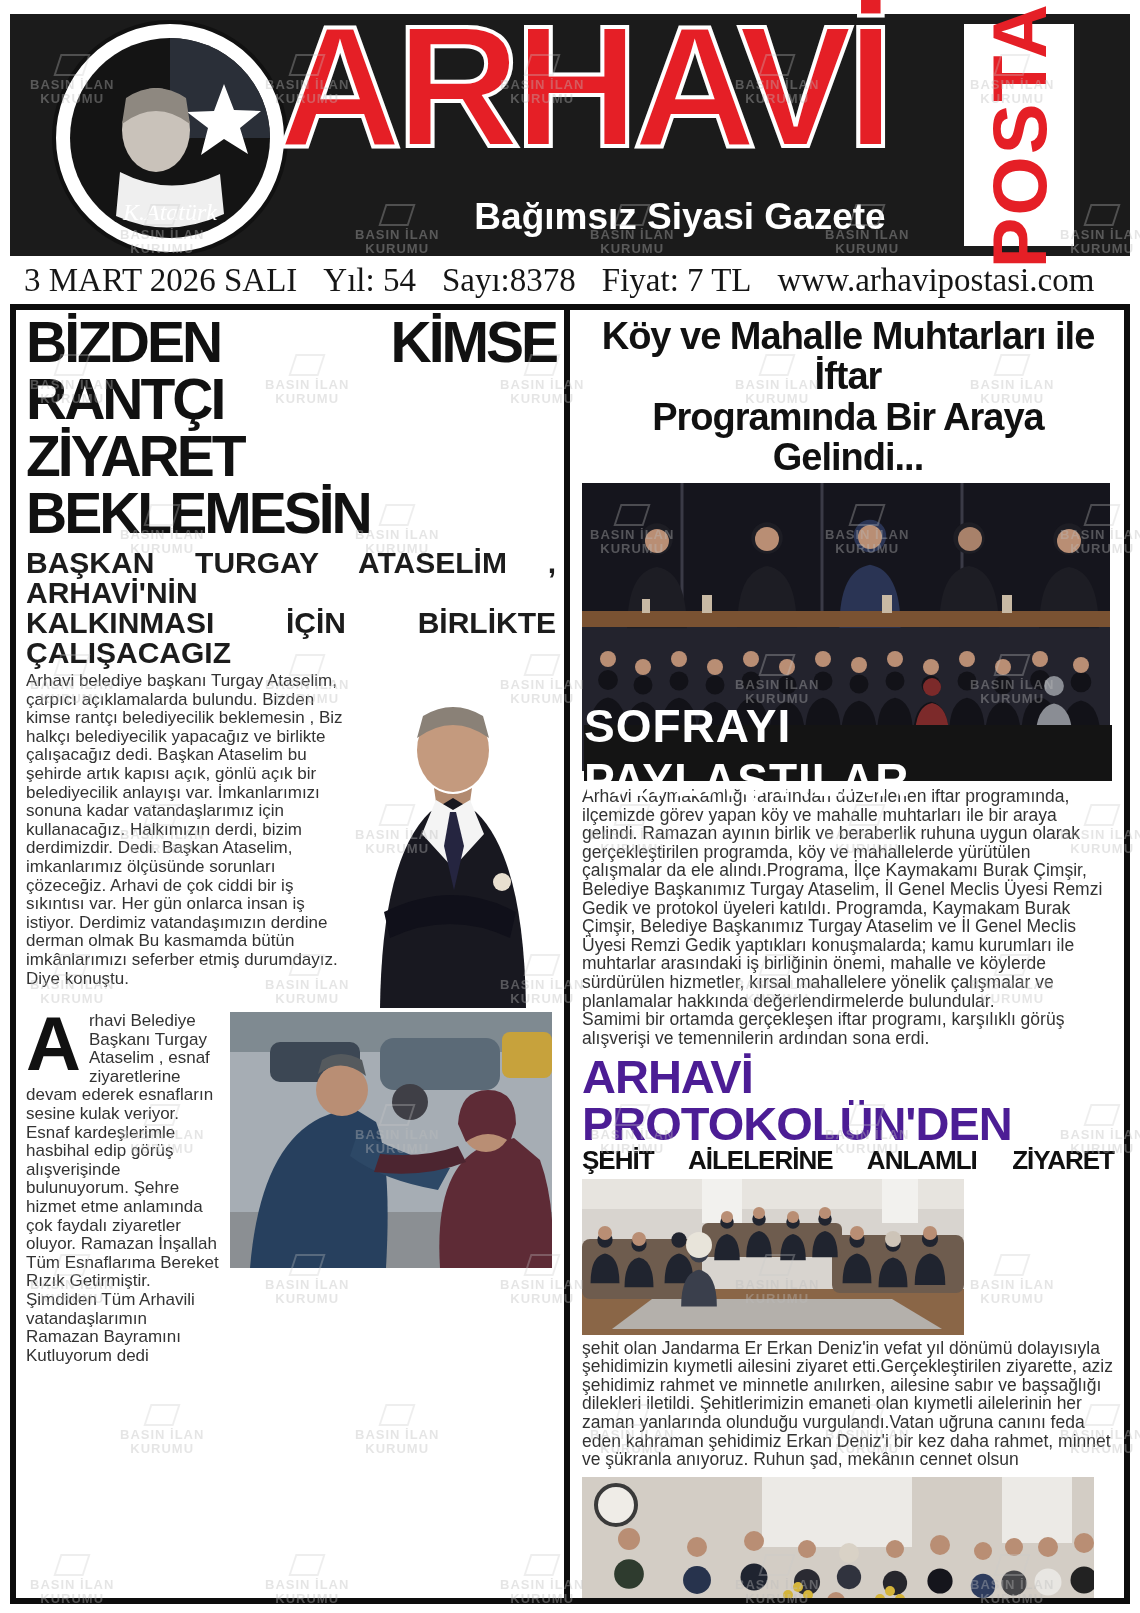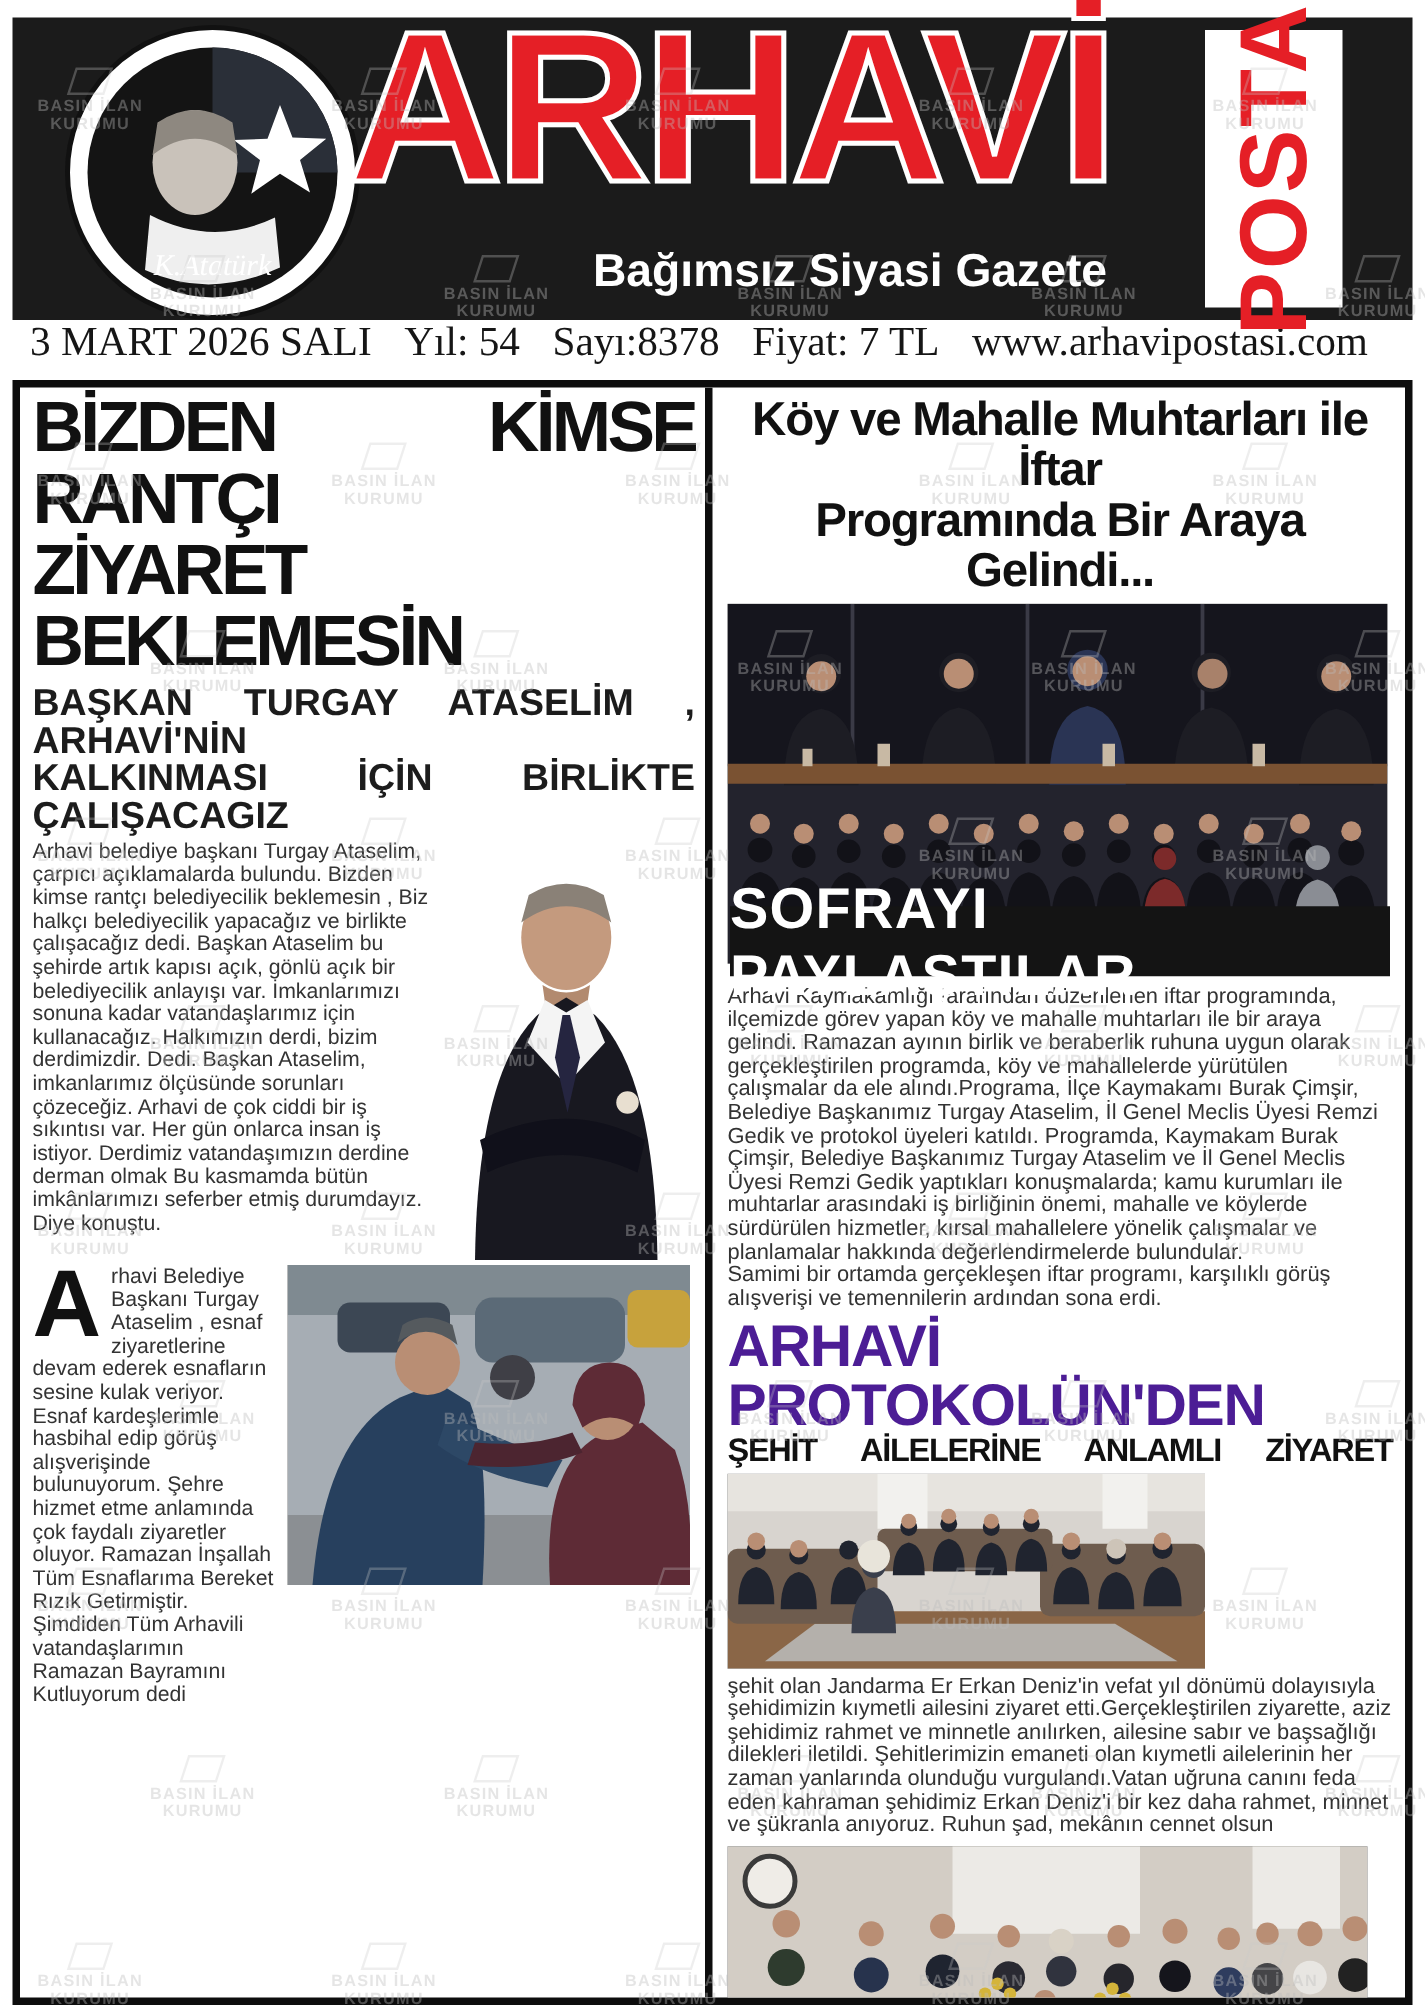--- a/index.html
+++ b/index.html
@@ -23,21 +23,21 @@
         font-weight:900;font-size:172px;line-height:1;letter-spacing:-6px;color:#e51f26;
         -webkit-text-stroke:4px #fff;}
   .mast-sub{position:absolute;left:430px;top:182px;width:480px;text-align:center;
         color:#fff;font-weight:bold;font-size:37px;letter-spacing:0px;}
   .posta-strip{position:absolute;right:56px;top:10px;bottom:10px;width:110px;background:#fff;
         display:flex;align-items:center;justify-content:center;}
   .posta-strip span{writing-mode:vertical-rl;transform:rotate(180deg);
         font-weight:900;font-size:76px;letter-spacing:2px;color:#e51f26;}
 
   
-  .dateline{margin:0 10px;height:48px;display:flex;align-items:flex-start;gap:26px;
+  .dateline{margin:0 10px;height:48px;display:flex;align-items:center;gap:26px;
         font-family:"Liberation Serif",serif;font-size:33px;color:#161616;padding:0 14px;
         white-space:nowrap;}
 
   
   .frame{margin:0 10px;border:6px solid #0d0d0d;height:1288px;display:flex;overflow:hidden;
         background:#fff;}
   .col-left{width:548px;flex:0 0 548px;padding:4px 8px 0 10px;box-sizing:border-box;}
   .divider{flex:0 0 6px;background:#0d0d0d;}
   .col-right{flex:1;padding:4px 10px 0 12px;box-sizing:border-box;}
 

